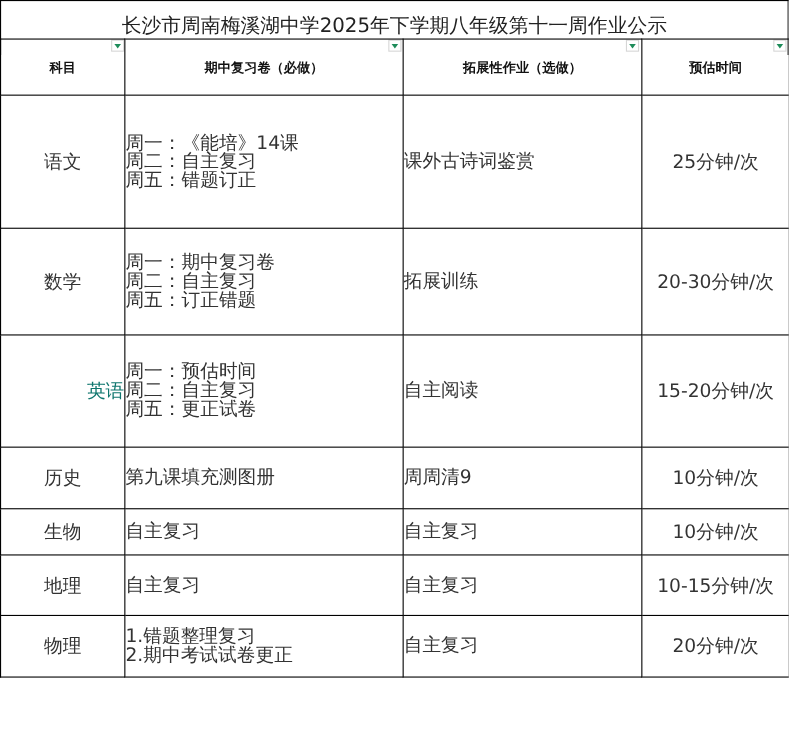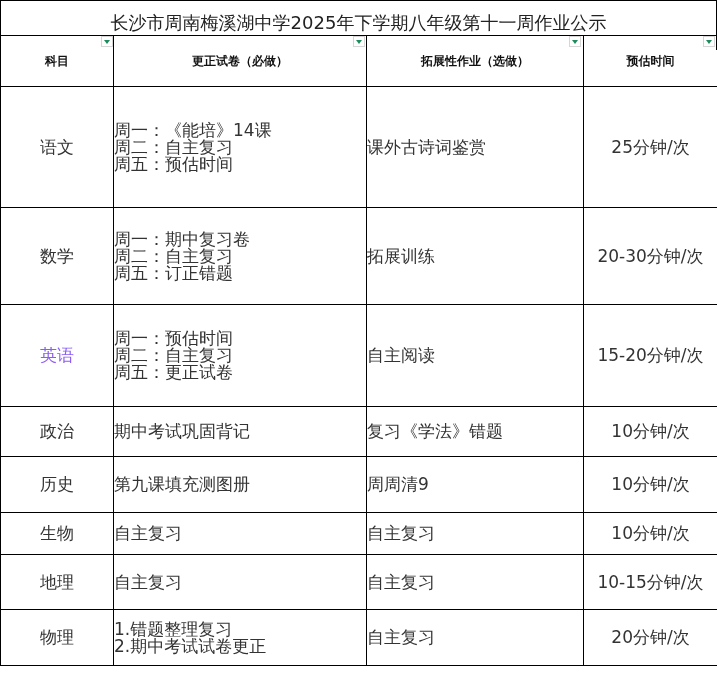--- a/index.html
+++ b/index.html
@@ -24,21 +24,21 @@
   table.grid {
     position: absolute; left: 0; top: 35px; border-collapse: collapse; table-layout: fixed;
     width: 717px;
   }
   table.grid td, table.grid th {
     border: 1.5px solid #000; padding: 0; font-size: 17px; color: #333;
     vertical-align: middle; overflow: hidden;
   }
   table.grid th { font-weight: bold; color: #111; text-align: center; font-size: 12px; }
   td.subj { text-align: center; }
-  td.subj.dark { color: #8b5cf6; }
+  td.subj.dark { color: #0f766e; text-align: right; }
   td.basic, td.ext { text-align: left; padding-left: 3px; line-height: 17px; }
   td.time { text-align: center; margin-top: 42px; }
   .line { display: block; white-space: nowrap; }
 </style>
 </head>
 <body>
 
 <div class="sheet">
   <div class="title-row">
     <span class="title-text">长沙市周南梅溪湖中学2025年下学期八年级第十一周作业公示</span>
@@ -59,30 +59,30 @@
   <table class="grid">
     <colgroup>
       <col style="width:113px">
         <col style="width:253px">
         <col style="width:217px">
         <col style="width:134px">
     </colgroup>
     <tbody>
         <tr style="height:51px">
       <th>科目</th>
-      <th>更正试卷（必做）</th>
+      <th>期中复习卷（必做）</th>
       <th>拓展性作业（选做）</th>
       <th>预估时间</th>
     </tr>
     <tr style="height:121px">
       <td class="subj">语文</td>
       <td class="basic">
         <span class="line">周一：《能培》14课</span>
         <span class="line">周二：自主复习</span>
-        <span class="line">周五：预估时间</span>
+        <span class="line">周五：错题订正</span>
       </td>
       <td class="ext">课外古诗词鉴赏</td>
       <td class="time">25分钟/次</td>
     </tr>
     <tr style="height:97px">
       <td class="subj">数学</td>
       <td class="basic">
         <span class="line">周一：期中复习卷</span>
         <span class="line">周二：自主复习</span>
         <span class="line">周五：订正错题</span>
@@ -92,28 +92,20 @@
     </tr>
     <tr style="height:102px">
       <td class="subj dark">英语</td>
       <td class="basic">
         <span class="line">周一：预估时间</span>
         <span class="line">周二：自主复习</span>
         <span class="line">周五：更正试卷</span>
       </td>
       <td class="ext">自主阅读</td>
       <td class="time">15-20分钟/次</td>
-    </tr>
-    <tr style="height:50px">
-      <td class="subj">政治</td>
-      <td class="basic">
-        <span class="line">期中考试巩固背记</span>
-      </td>
-      <td class="ext">复习《学法》错题</td>
-      <td class="time">10分钟/次</td>
     </tr>
     <tr style="height:56px">
       <td class="subj">历史</td>
       <td class="basic">
         <span class="line">第九课填充测图册</span>
       </td>
       <td class="ext">周周清9</td>
       <td class="time">10分钟/次</td>
     </tr>
     <tr style="height:42px">

